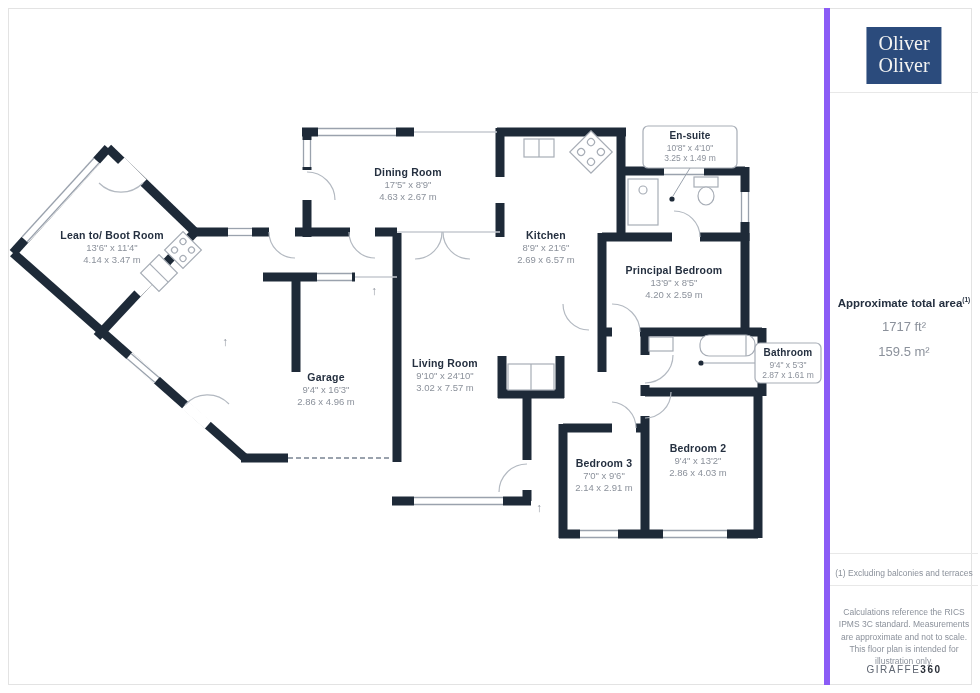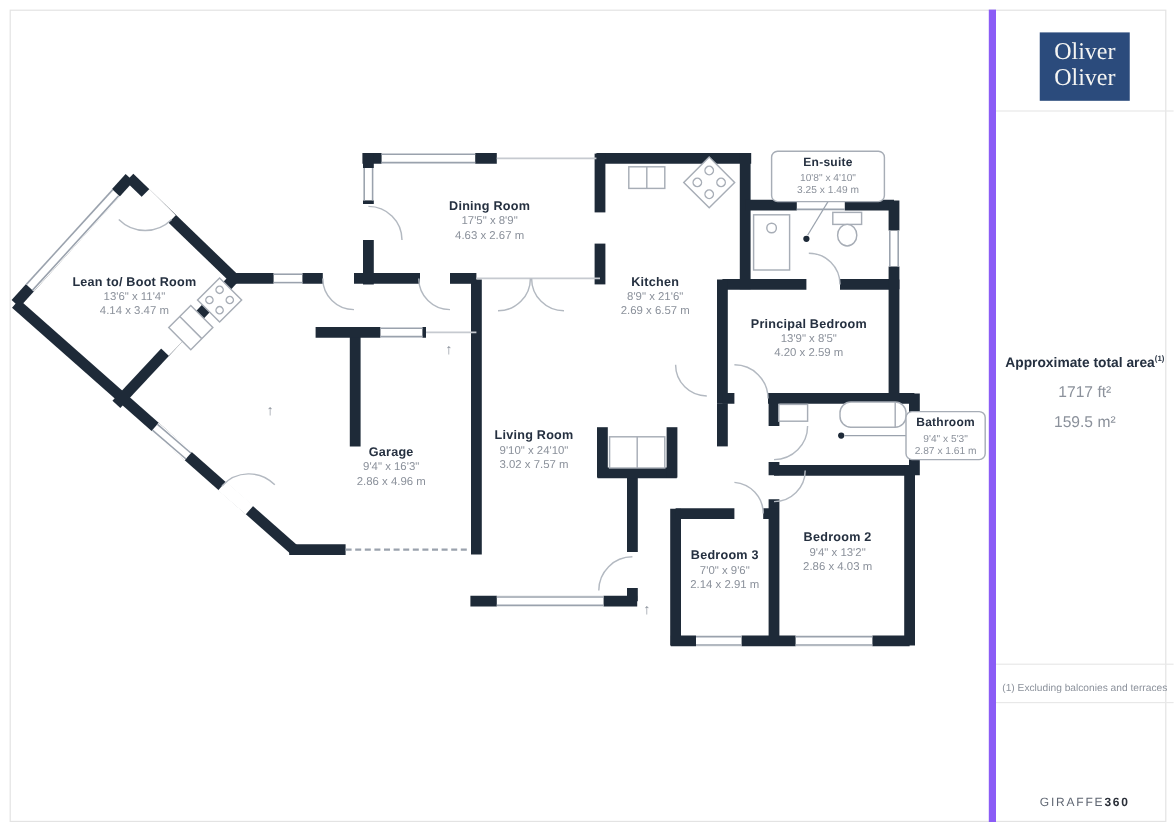--- a/index.html
+++ b/index.html
@@ -273,17 +273,18 @@
       <div id="area-title">
         <span>Approximate total area</span><sup>(1)</sup>
       </div>
       <div class="area-val">1717 ft²</div>
       <div class="area-val">159.5 m²</div>
     </div>
 
     <div class="sb-div" style="top:545px"></div>
     <div id="note1">(1) Excluding balconies and terraces</div>
     <div class="sb-div" style="top:577px"></div>
+    <div id="disclaimer">Calculations reference the RICS IPMS 3C standard. Measurements are approximate and not to scale. This floor plan is intended for illustration only.</div>
     <div id="credit">
       <span>GIRAFFE</span><b>360</b>
     </div>
   </div>
 </div>
 
 </body></html>

